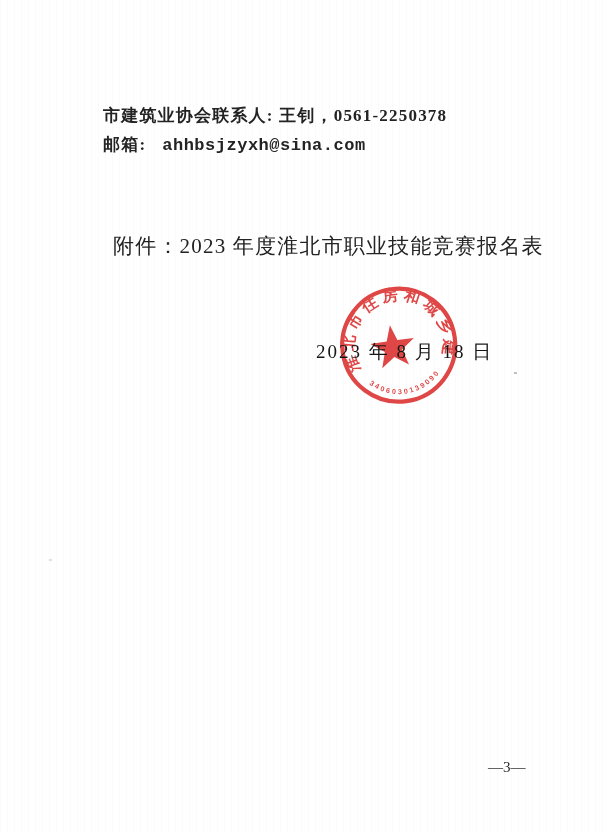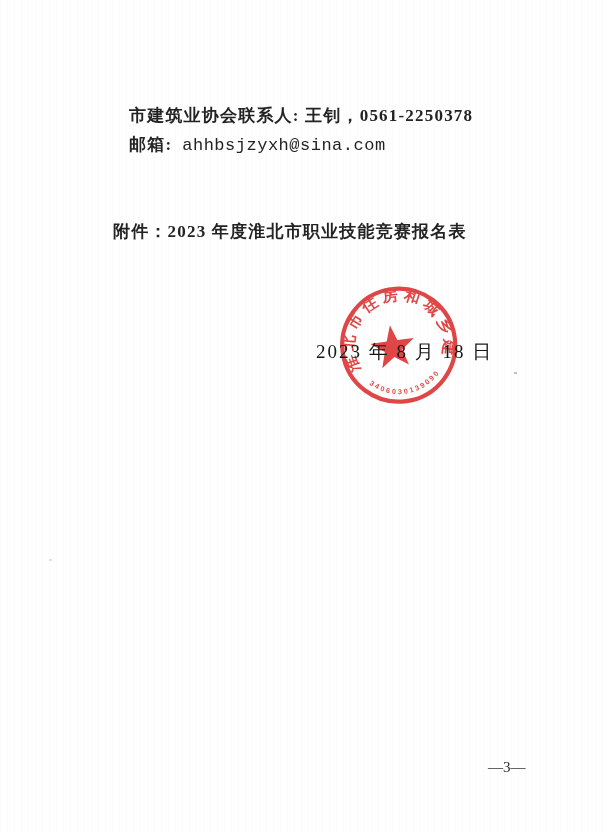--- a/index.html
+++ b/index.html
@@ -9,38 +9,38 @@
     background: #ffffff;
     position: relative;
     overflow: hidden;
   }
   .page {
     position: absolute; inset: 0;
     background:
       repeating-linear-gradient(90deg, rgba(235,235,240,0.22) 0 1px, rgba(255,255,255,0) 1px 7px);
   }
   .contact-block {
-    position: absolute; left: 129px; top: 101px;
+    position: absolute; left: 103px; top: 101px;
     color: #232323;
     font-size: 17px; line-height: 29px;
     letter-spacing: 1.2px;
     white-space: nowrap;
   }
   .contact-line { margin: 0; font-weight: 600; }
   .email-line { margin: 0; font-weight: 600; }
   .email-value {
     font-family: "Liberation Mono", "DejaVu Sans Mono", monospace;
-    font-weight: 400;
+    font-weight: 700;
     letter-spacing: 0.5px;
-    margin-left: 10px;
+    margin-left: 16px;
   }
   .attachment-line {
-    position: absolute; left: 113px; top: 220px;
-    color: #232323; font-size: 17px; letter-spacing: 1.2px;
-    font-weight: 700; white-space: nowrap; margin: 0;
+    position: absolute; left: 113px; top: 232px;
+    color: #232323; font-size: 21px; letter-spacing: 1.2px;
+    font-weight: 400; white-space: nowrap; margin: 0;
   }
   .seal {
     position: absolute; left: 333px; top: 281px;
     width: 134px; height: 132px;
     transform: rotate(-8deg);
     opacity: 0.92;
   }
   .seal svg { display: block; width: 100%; height: 100%; }
   .date-line {
     position: absolute; left: 316px; top: 339px;

